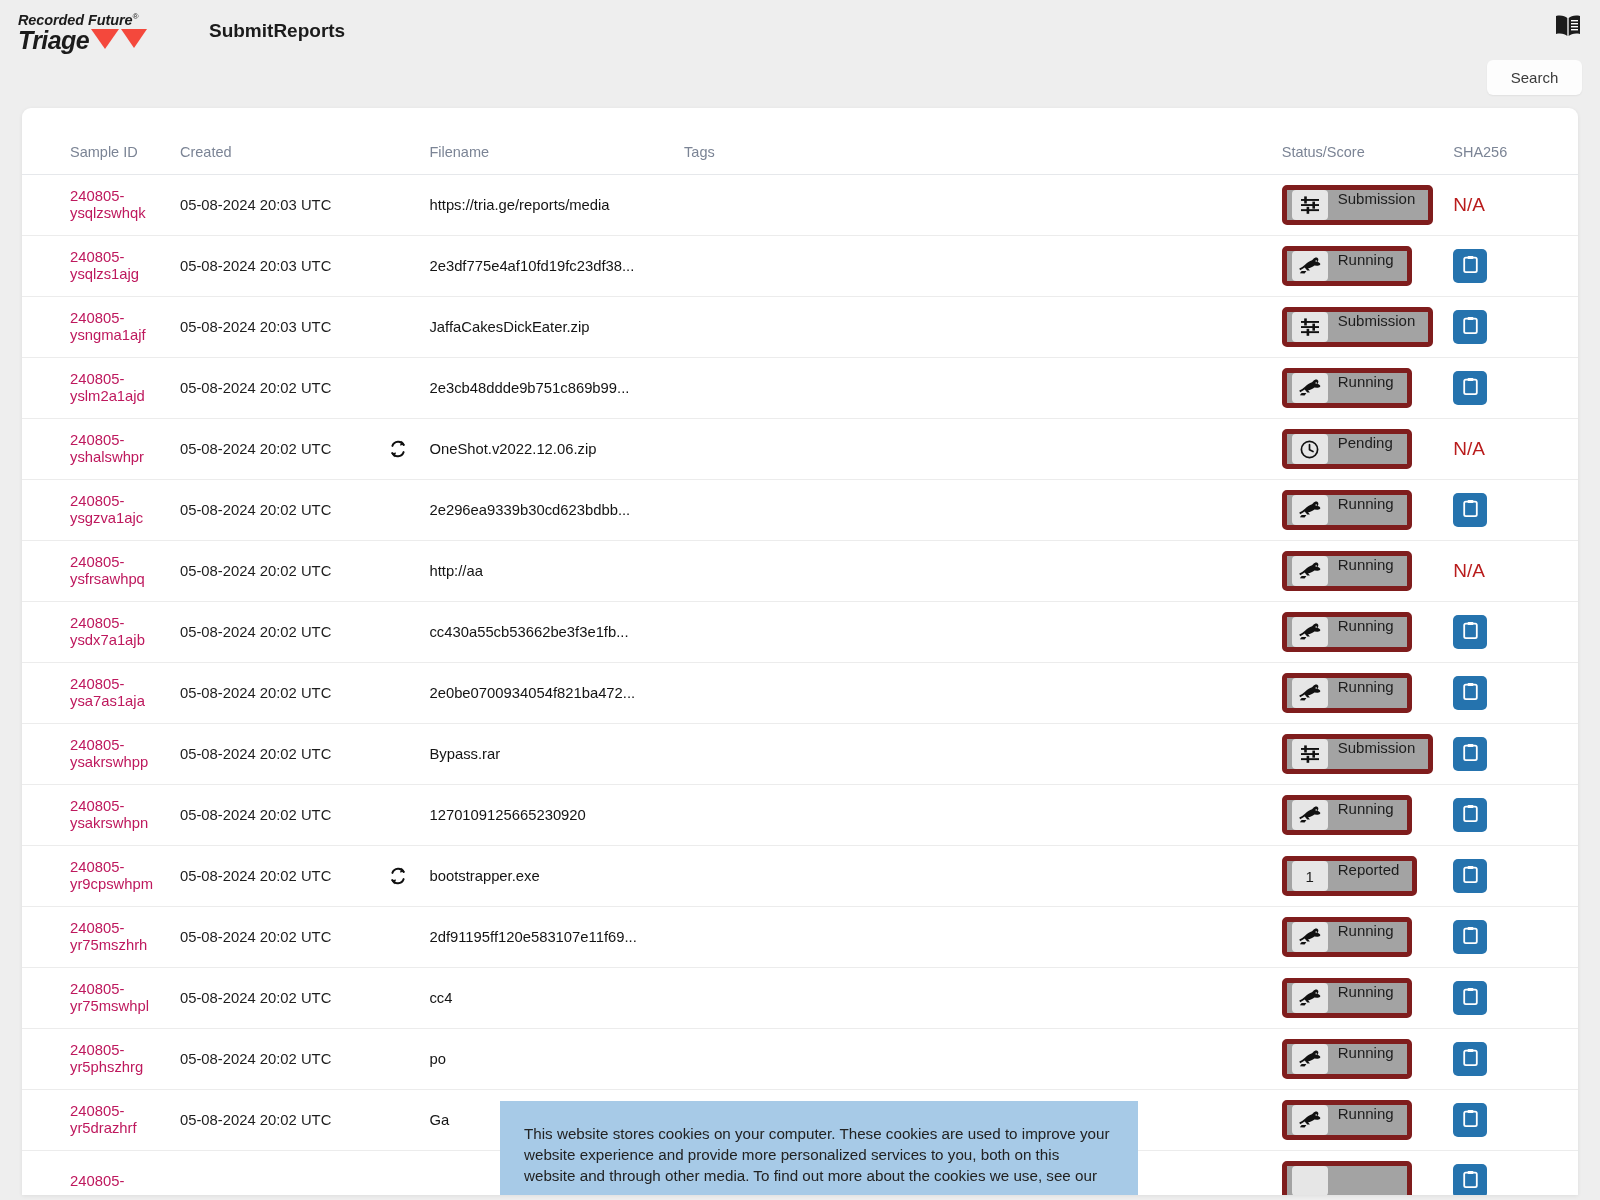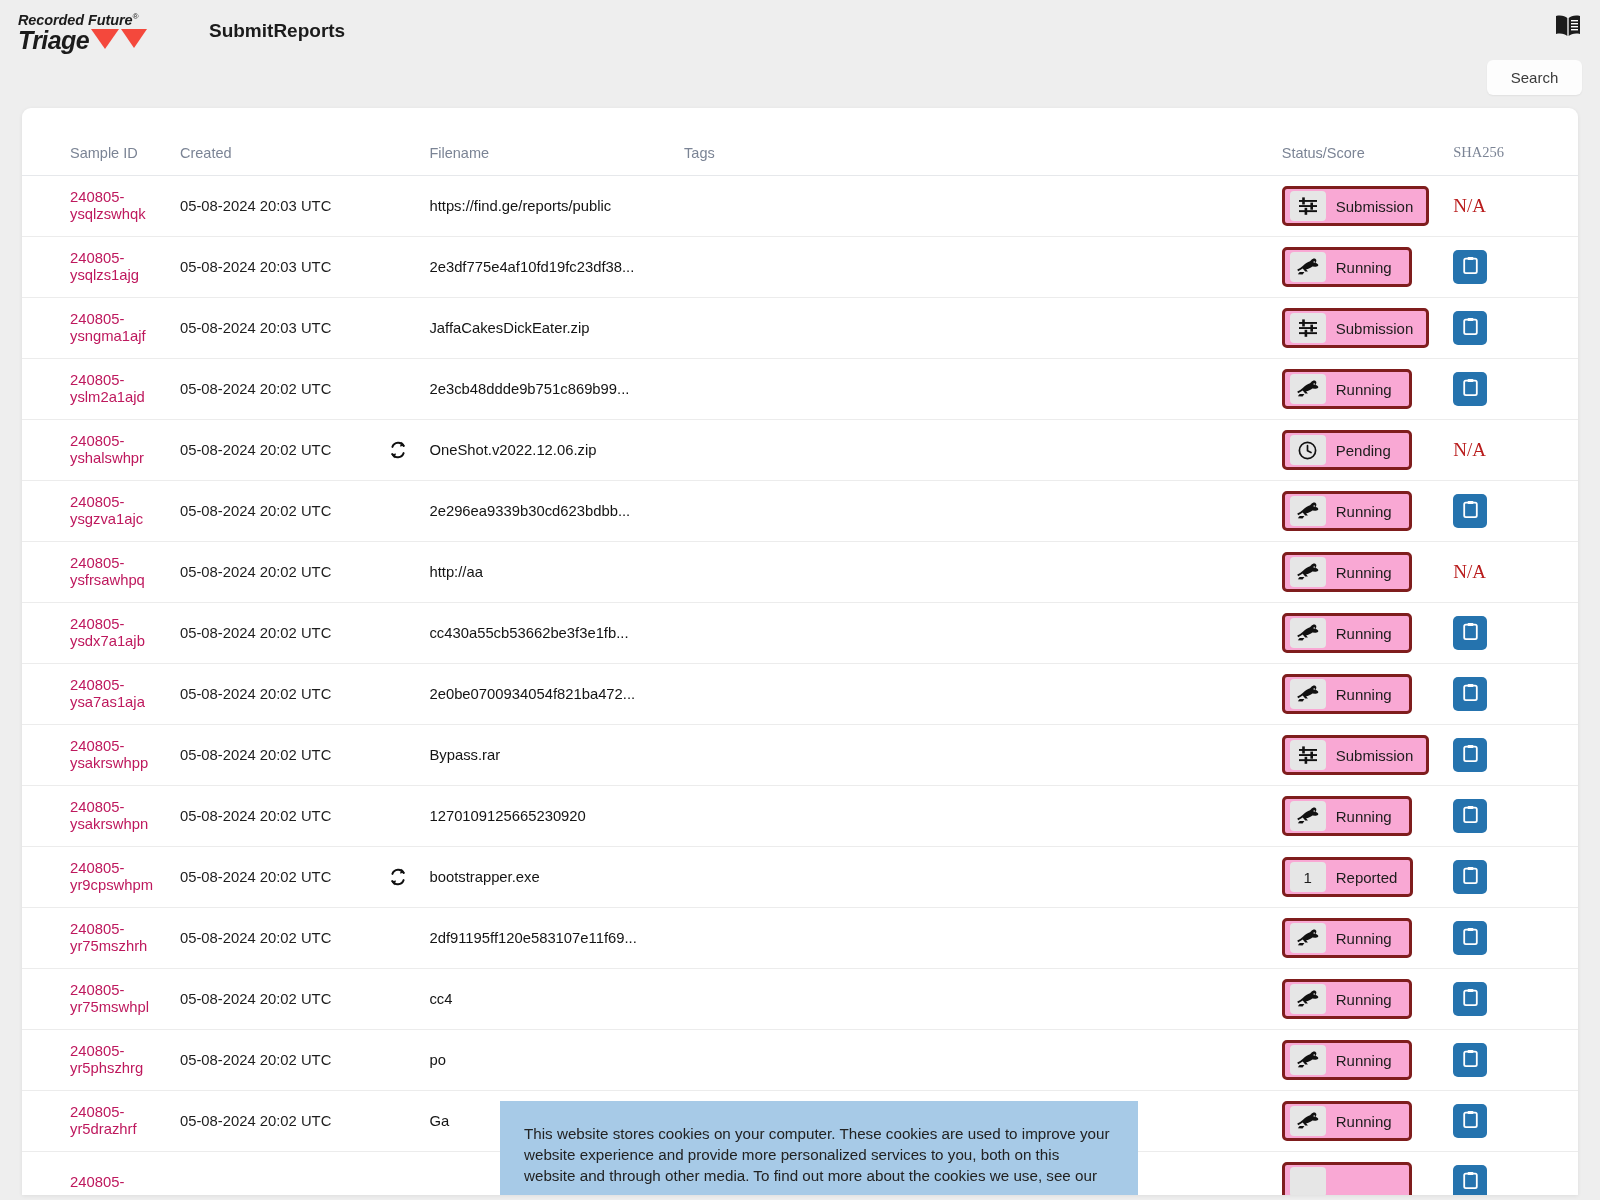--- a/index.html
+++ b/index.html
@@ -109,21 +109,21 @@
     font-weight: 400;
     color: #7b8495;
     padding: 36px 0 14px 0;
     border-bottom: 1px solid #e6e8eb;
   }
   .c-id     { width: 152px; padding-left: 48px !important; margin-top: 44px; }
   .c-created{ width: 240px; }
   .c-file   { width: 245px; }
   .c-tags   { width: 575px; }
   .c-status { width: 165px; }
-  .c-sha    { width: 120px; font-family: Liberation Serif, serif; }
+  .c-sha    { width: 120px; }
 
   tbody td {
     border-bottom: 1px solid #ececec;
     font-size: 14.8px;
     color: #1d1d1d;
     height: 61px;
     vertical-align: middle;
   }
   tbody tr:last-child td { border-bottom: none; }
 
@@ -141,24 +141,24 @@
     transform: translateY(-50%);
     width: 18px;
     height: 19px;
   }
   .filename { color: #141414; white-space: nowrap; }
 
   
   .status-wrap { display: flex; justify-content: flex-start; }
   .badge {
     display: inline-flex;
-    align-items: center;
-    border: 3px solid #7f1d1d;
+    align-items: flex-start;
+    border: 5px solid #7f1d1d;
     border-radius: 5px;
-    background: #f9a8d4;
+    background: #a3a3a3;
     height: 40px;
     min-width: 130px;
     cursor: pointer;
   }
   .badge-icon {
     width: 36px; height: 30px;
     margin: 0 4px 0 5px;
     background: #e6e6e6;
     border-radius: 4px;
     display: flex;
@@ -260,21 +260,21 @@
         <th class="c-tags">Tags</th>
         <th class="c-status">Status/Score</th>
         <th class="c-sha">SHA256</th>
       </tr>
     </thead>
     <tbody id="tbody">
         <tr>
           <td class="c-id sample-id">240805-
 ysqlzswhqk</td>
           <td class="c-created created-cell"><span>05-08-2024 20:03 UTC</span></td>
-          <td class="c-file filename">https://find.ge/reports/public</td>
+          <td class="c-file filename">https://tria.ge/reports/media</td>
           <td class="c-tags"></td>
           <td class="c-status">
             <div class="status-wrap">
               <div class="badge">
                 <div class="badge-icon">
                   <svg width="20" height="20" viewBox="0 0 20 20">
                     <rect x="1" y="4" width="18" height="1.9" fill="#111"></rect>
                     <rect x="1" y="9.1" width="18" height="1.9" fill="#111"></rect>
                     <rect x="1" y="14.2" width="18" height="1.9" fill="#111"></rect>
                     <rect x="4.2" y="1.4" width="2.6" height="7.1" fill="#111"></rect>

